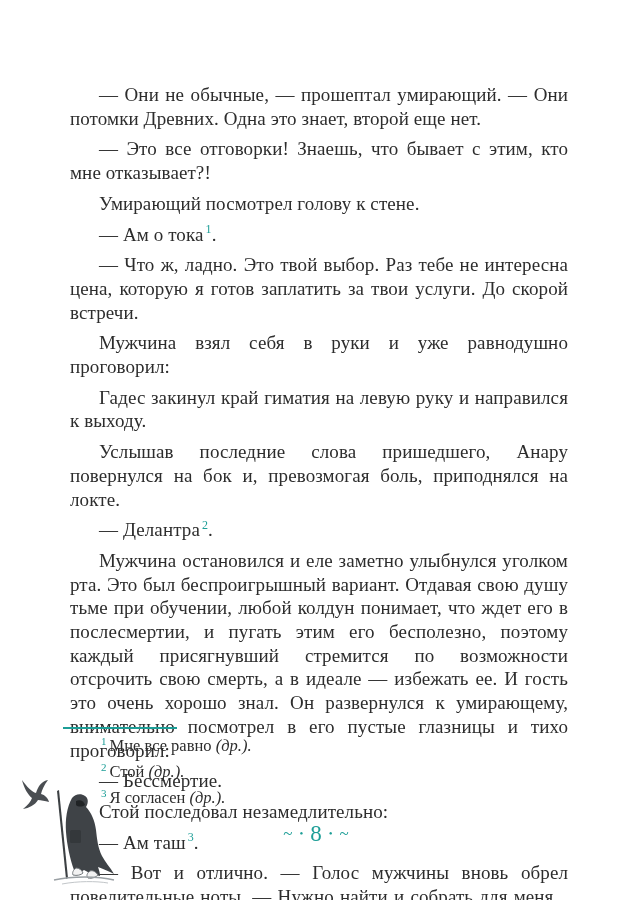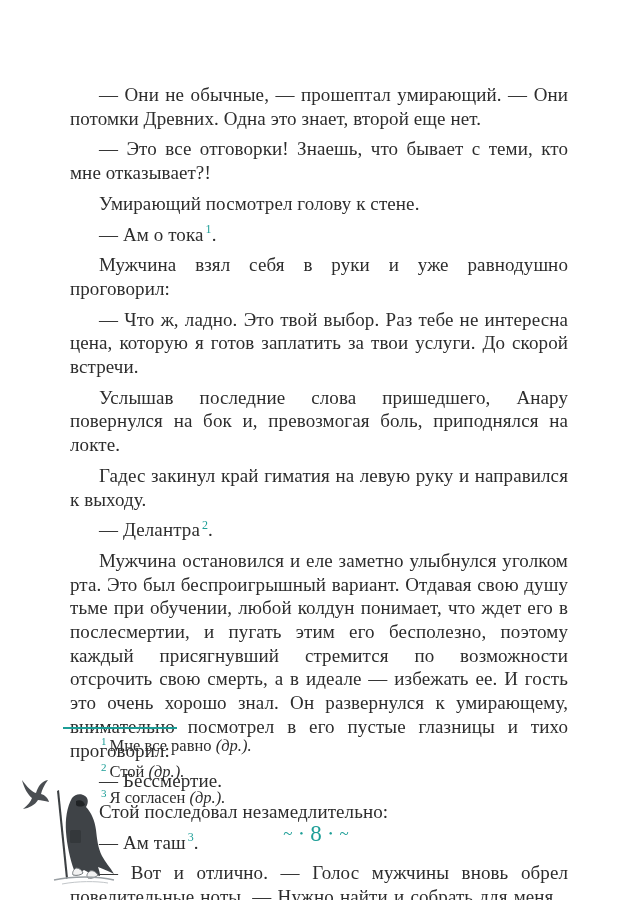--- a/index.html
+++ b/index.html
@@ -71,27 +71,27 @@
   .page-number .dot{font-size:11px;line-height:1;}
   .page-number .num{font-size:23px;line-height:1;}
 </style>
 </head>
 <body>
 
 <div class="book-page">
 
   <main class="text-block">
       <p class="para">— Они не обычные, — прошептал умирающий. — Они потомки Древних. Одна это знает, второй еще нет.</p>
-      <p class="para">— Это все отговорки! Знаешь, что бывает с теми, кто мне отказывает?!</p>
+      <p class="para">— Это все отговорки! Знаешь, что бывает с этим, кто мне отказывает?!</p>
       <p class="para">Умирающий посмотрел голову к стене.</p>
       <p class="para">— Ам о тока<sup class="fn-ref">1</sup>.</p>
+      <p class="para">— Что ж, ладно. Это твой выбор. Раз тебе не интересна цена, которую я готов заплатить за твои услуги. До скорой встречи.</p>
       <p class="para">Мужчина взял себя в руки и уже равнодушно проговорил:</p>
-      <p class="para">— Что ж, ладно. Это твой выбор. Раз тебе не интересна цена, которую я готов заплатить за твои услуги. До скорой встречи.</p>
+      <p class="para">Гадес закинул край гиматия на левую руку и направился к выходу.</p>
       <p class="para">Услышав последние слова пришедшего, Анару повернулся на бок и, превозмогая боль, приподнялся на локте.</p>
-      <p class="para">Гадес закинул край гиматия на левую руку и направился к выходу.</p>
       <p class="para">— Делантра<sup class="fn-ref">2</sup>.</p>
       <p class="para">Мужчина остановился и еле заметно улыбнулся уголком рта. Это был беспроигрышный вариант. Отдавая свою душу тьме при обучении, любой колдун понимает, что ждет его в послесмертии, и пугать этим его бесполезно, поэтому каждый присягнувший стремится по возможности отсрочить свою смерть, а в идеале — избежать ее. И гость это очень хорошо знал. Он развернулся к умирающему, внимательно посмотрел в его пустые глазницы и тихо проговорил:</p>
       <p class="para">— Бессмертие.</p>
       <p class="para">Стой последовал незамедлительно:</p>
       <p class="para">— Ам таш<sup class="fn-ref">3</sup>.</p>
       <p class="para justify-last">— Вот и отлично. — Голос мужчины вновь обрел повелительные ноты. — Нужно найти и собрать для меня... одну</p>
     </main>
 
   <section class="footnotes">
     <div class="fn-rule"></div>

